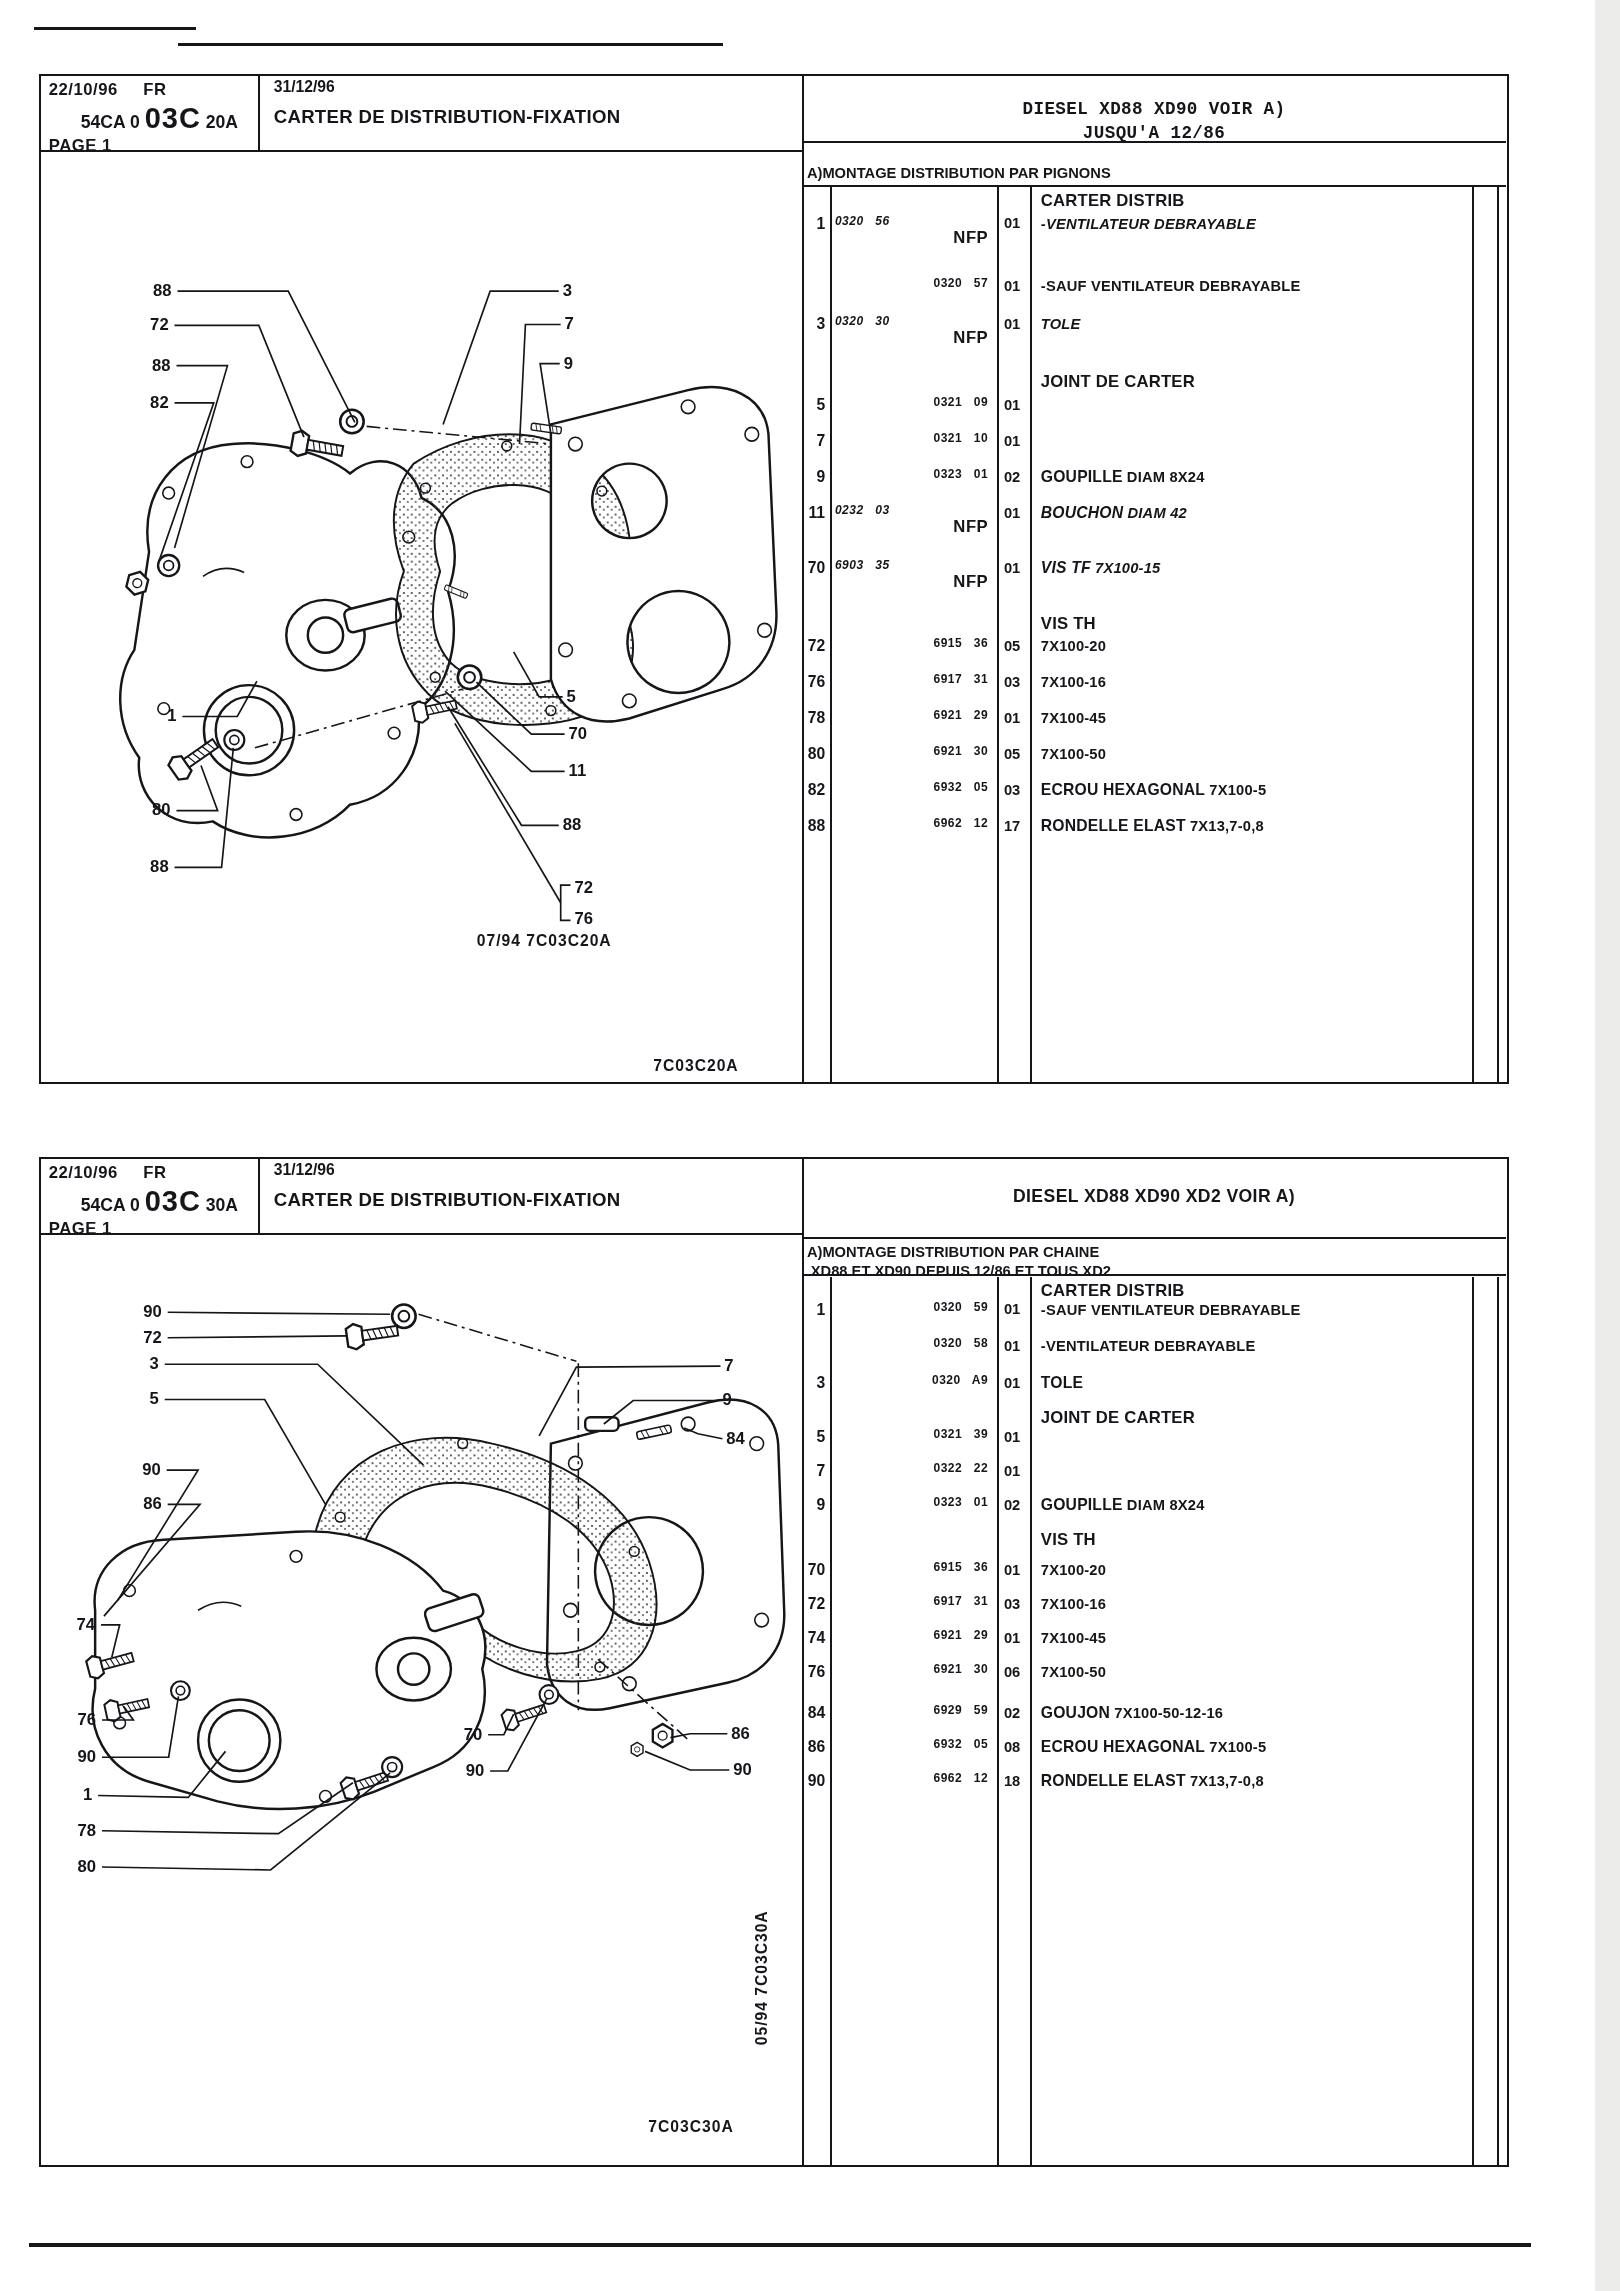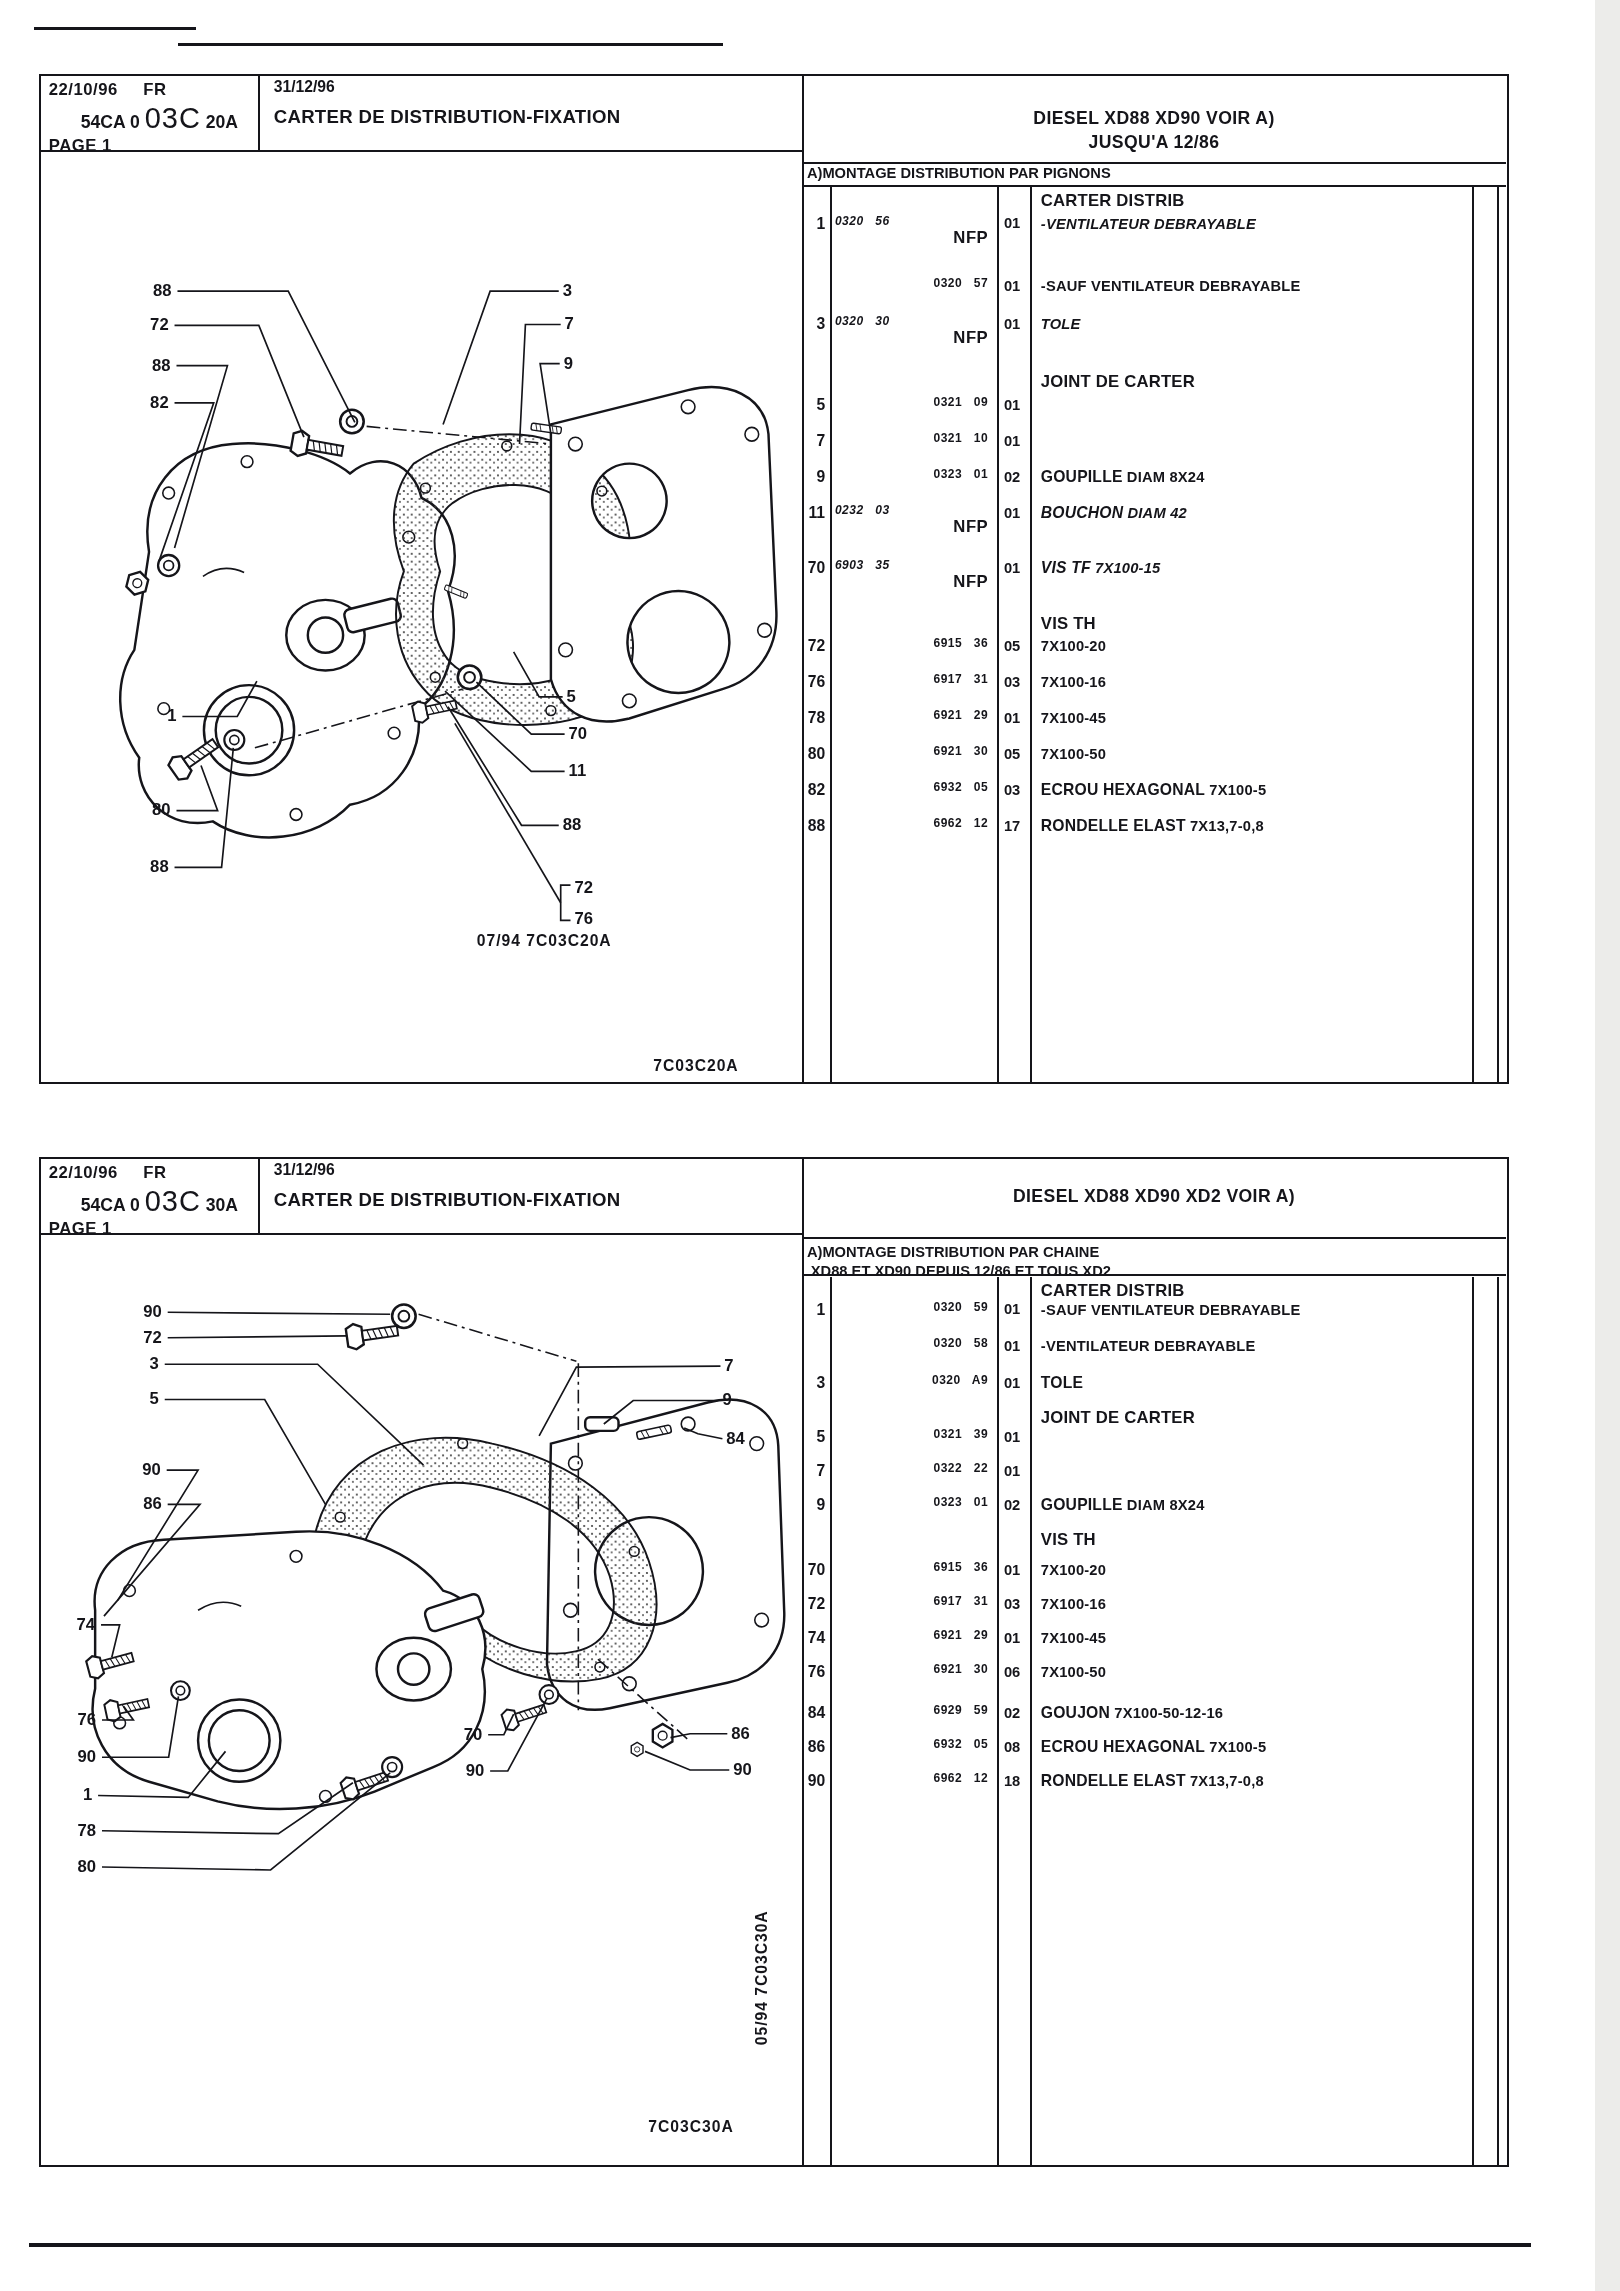--- a/index.html
+++ b/index.html
@@ -10,21 +10,21 @@
   .panel{position:absolute;left:39px;width:1470px;height:1010px;border:2.9px solid #15151a;box-sizing:border-box;background:#fff;}
   
   .hcell-left{position:absolute;left:0;top:0;width:219px;height:74px;border-right:2px solid #15151a;box-sizing:border-box;padding:3.9px 0 0 7.8px;}
   .hcell-mid{position:absolute;left:219px;top:0;width:472px;height:74px;padding:2px 0 0 13.7px;box-sizing:border-box;}
   .hdr-bot{position:absolute;left:0;top:74px;width:761px;height:2px;background:#15151a;}
   .hcell-right{position:absolute;left:761px;top:0;width:704px;box-sizing:border-box;border-bottom:2px solid #15151a;text-align:center;}
   .vmain{position:absolute;left:761px;top:0;width:2px;height:100%;background:#15151a;}
   .lh1{font-size:16.7px;font-weight:700;letter-spacing:0.5px;}
   .lh1 .lang{margin-left:25.5px;font-weight:700;}
   .lh2{margin-top:2px;font-size:17.6px;font-weight:700;display:flex;align-items:baseline;margin-left:32px;}
-  .code-big{font-size:29px;font-weight:400;margin:0 4.9px;letter-spacing:1px;}
+  .code-big{font-size:29px;font-weight:700;margin:0 4.9px;letter-spacing:1px;}
   .lh3{margin-top:1px;font-size:16.7px;font-weight:700;letter-spacing:0.5px;}
   .mh1{font-size:15.7px;font-weight:700;}
   .mh2{margin-top:9.8px;font-size:18.6px;font-weight:800;letter-spacing:0.3px;}
   .eng1,.eng2{font-size:17.6px;font-weight:800;letter-spacing:0.4px;line-height:23.5px;}
   .band{position:absolute;left:761px;width:704px;box-sizing:border-box;border-bottom:2px solid #15151a;
         font-size:14.7px;font-weight:800;padding-left:4.9px;line-height:18.6px;}
   
   .ptable{position:absolute;left:761px;width:708px;bottom:0;}
   .vs{position:absolute;top:0;height:100%;width:2px;background:#15151a;}
   .rows{position:relative;}
@@ -71,21 +71,21 @@
         <span class="code-big">03C</span>
         <span>20A</span>
       </div>
       <div class="lh3">PAGE 1</div>
     </div>
     <div class="hcell-mid">
       <div class="mh1">31/12/96</div>
       <div class="mh2">CARTER DE DISTRIBUTION-FIXATION</div>
     </div>
     <div class="hdr-bot"></div>
-    <div class="hcell-right" style="height:88px;padding-top:31px;">
+    <div class="hcell-right" style="height:67px;padding-top:22px;font-family:Liberation Mono, monospace;">
       <div class="eng1">DIESEL XD88 XD90 VOIR A)</div>
       <div class="eng2">JUSQU'A  12/86</div>
     </div>
     <div class="band" style="top:88px;height:22.5px;">
       <span>A)MONTAGE DISTRIBUTION PAR PIGNONS</span>
     </div>
     <div class="vmain"></div>
 
     <div class="ptable" style="top:111px;">
       <div class="vs" style="left:28px;"></div>

